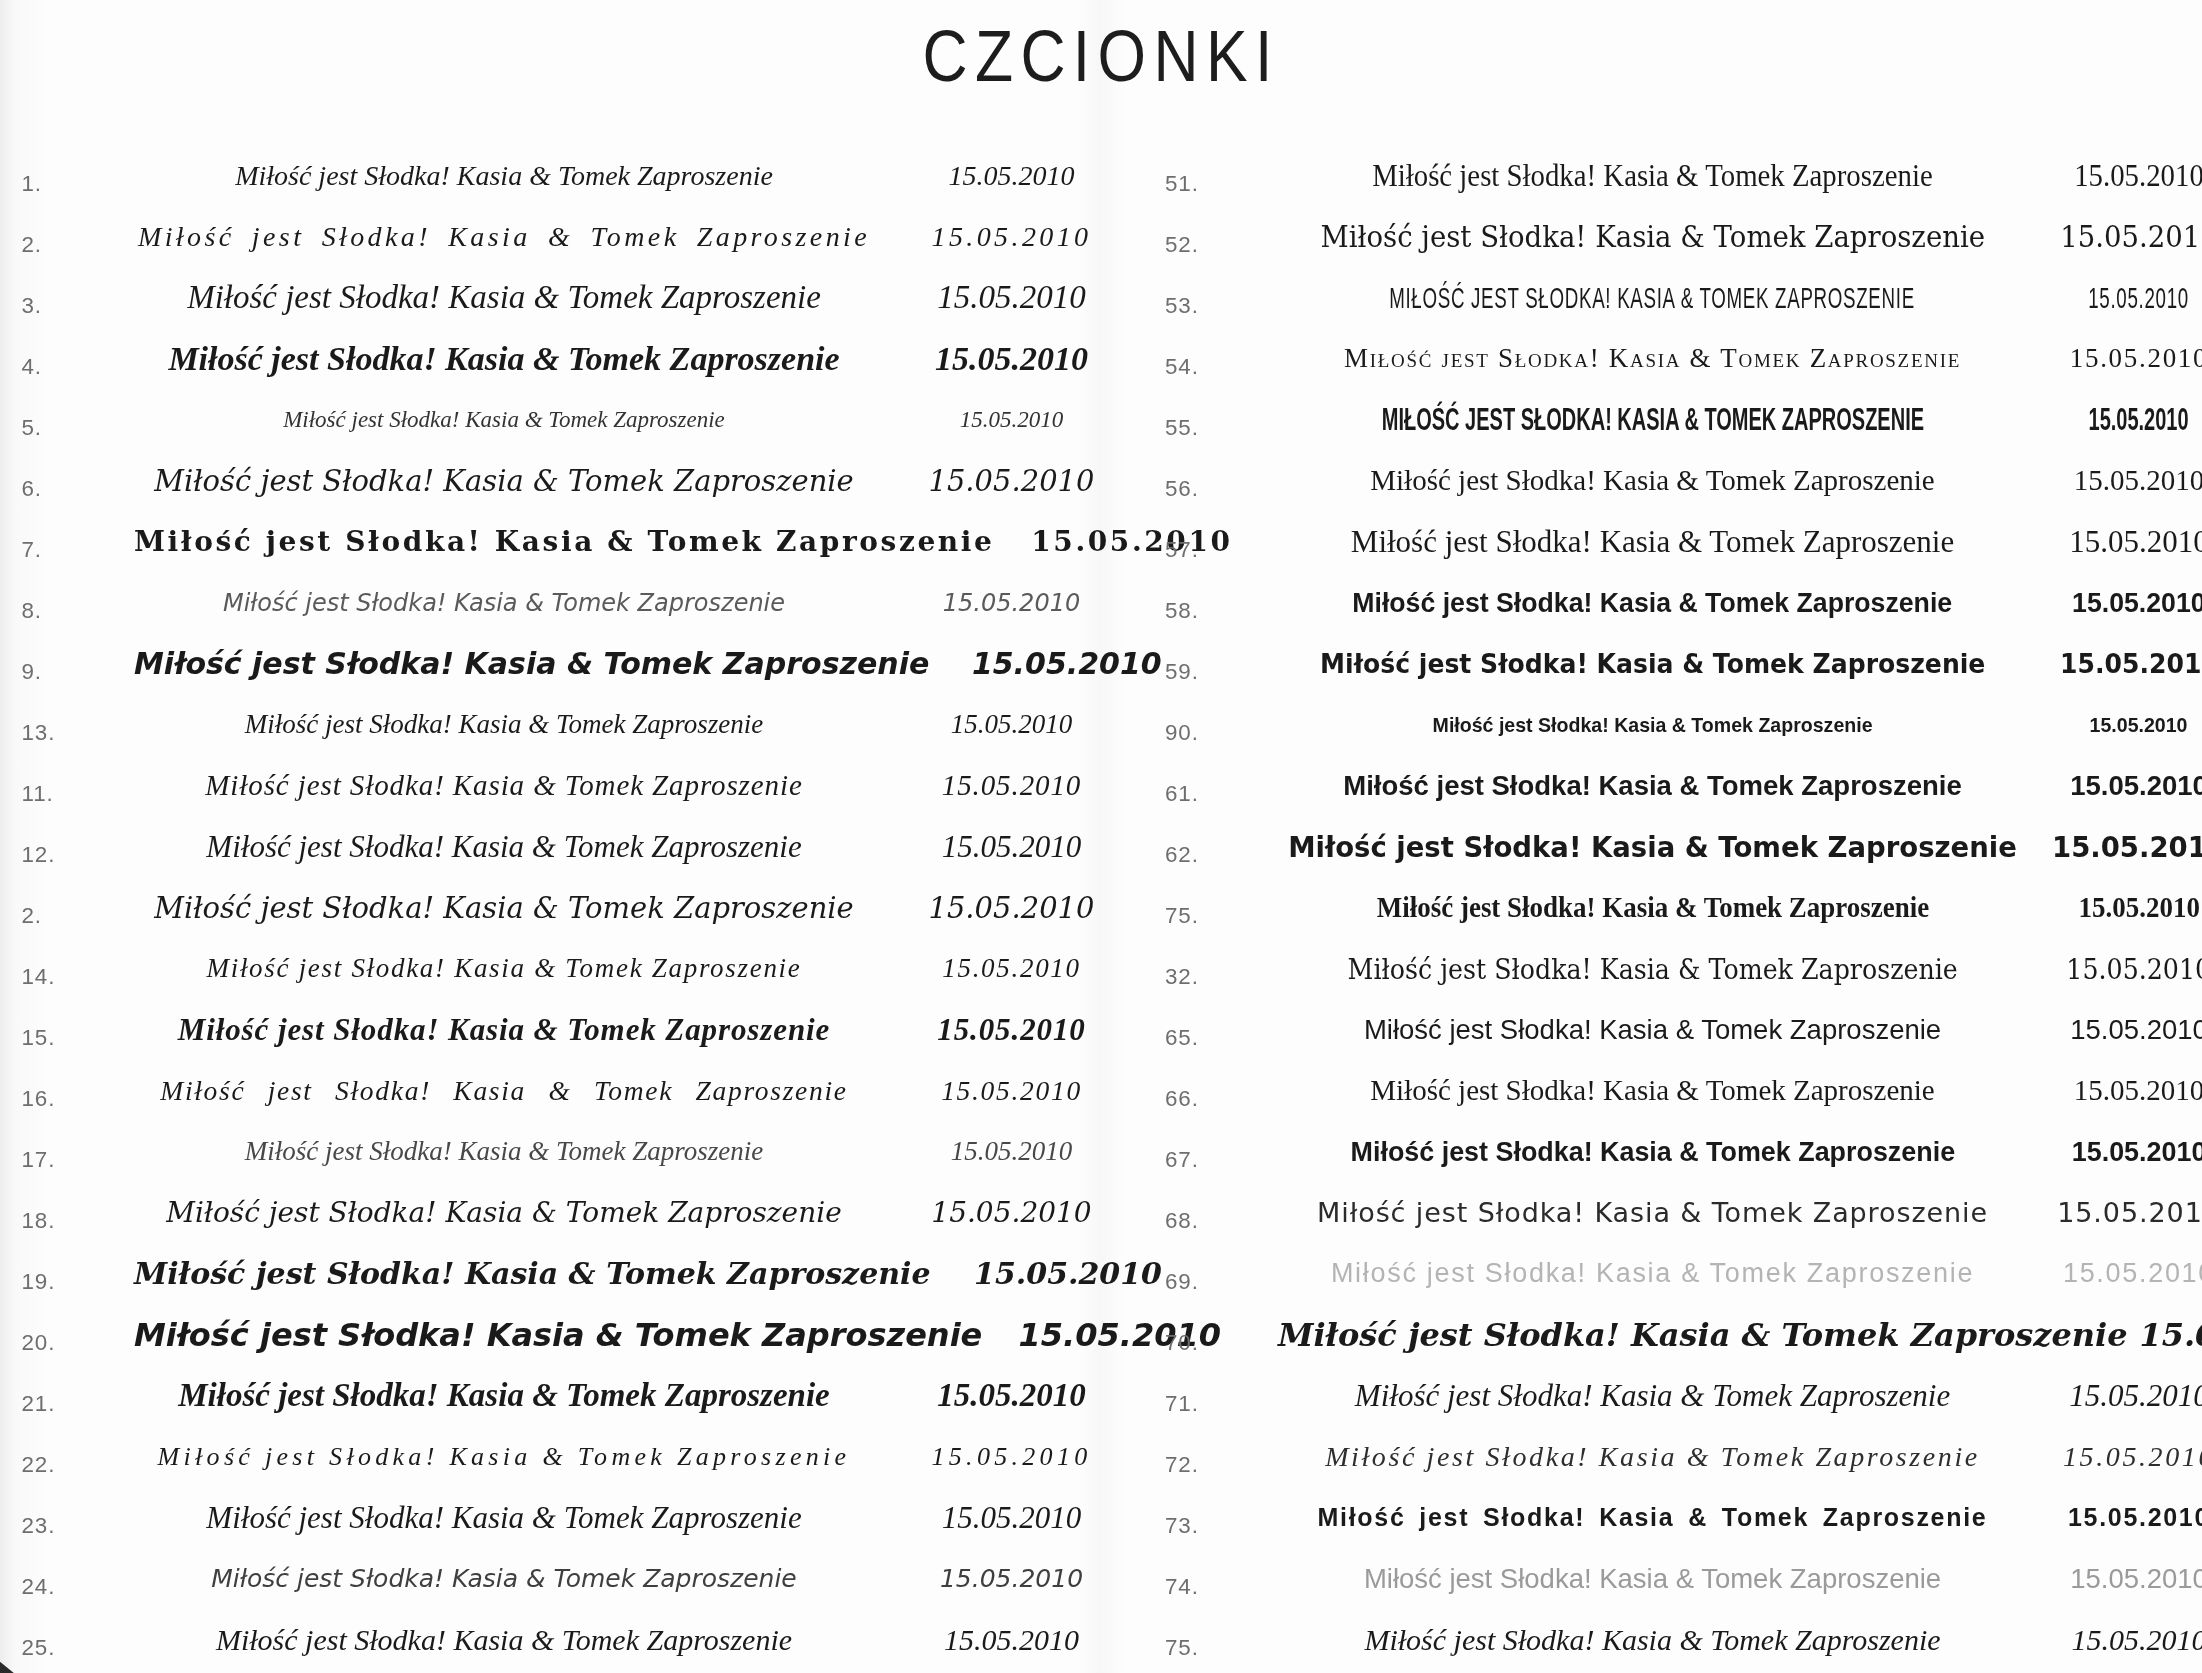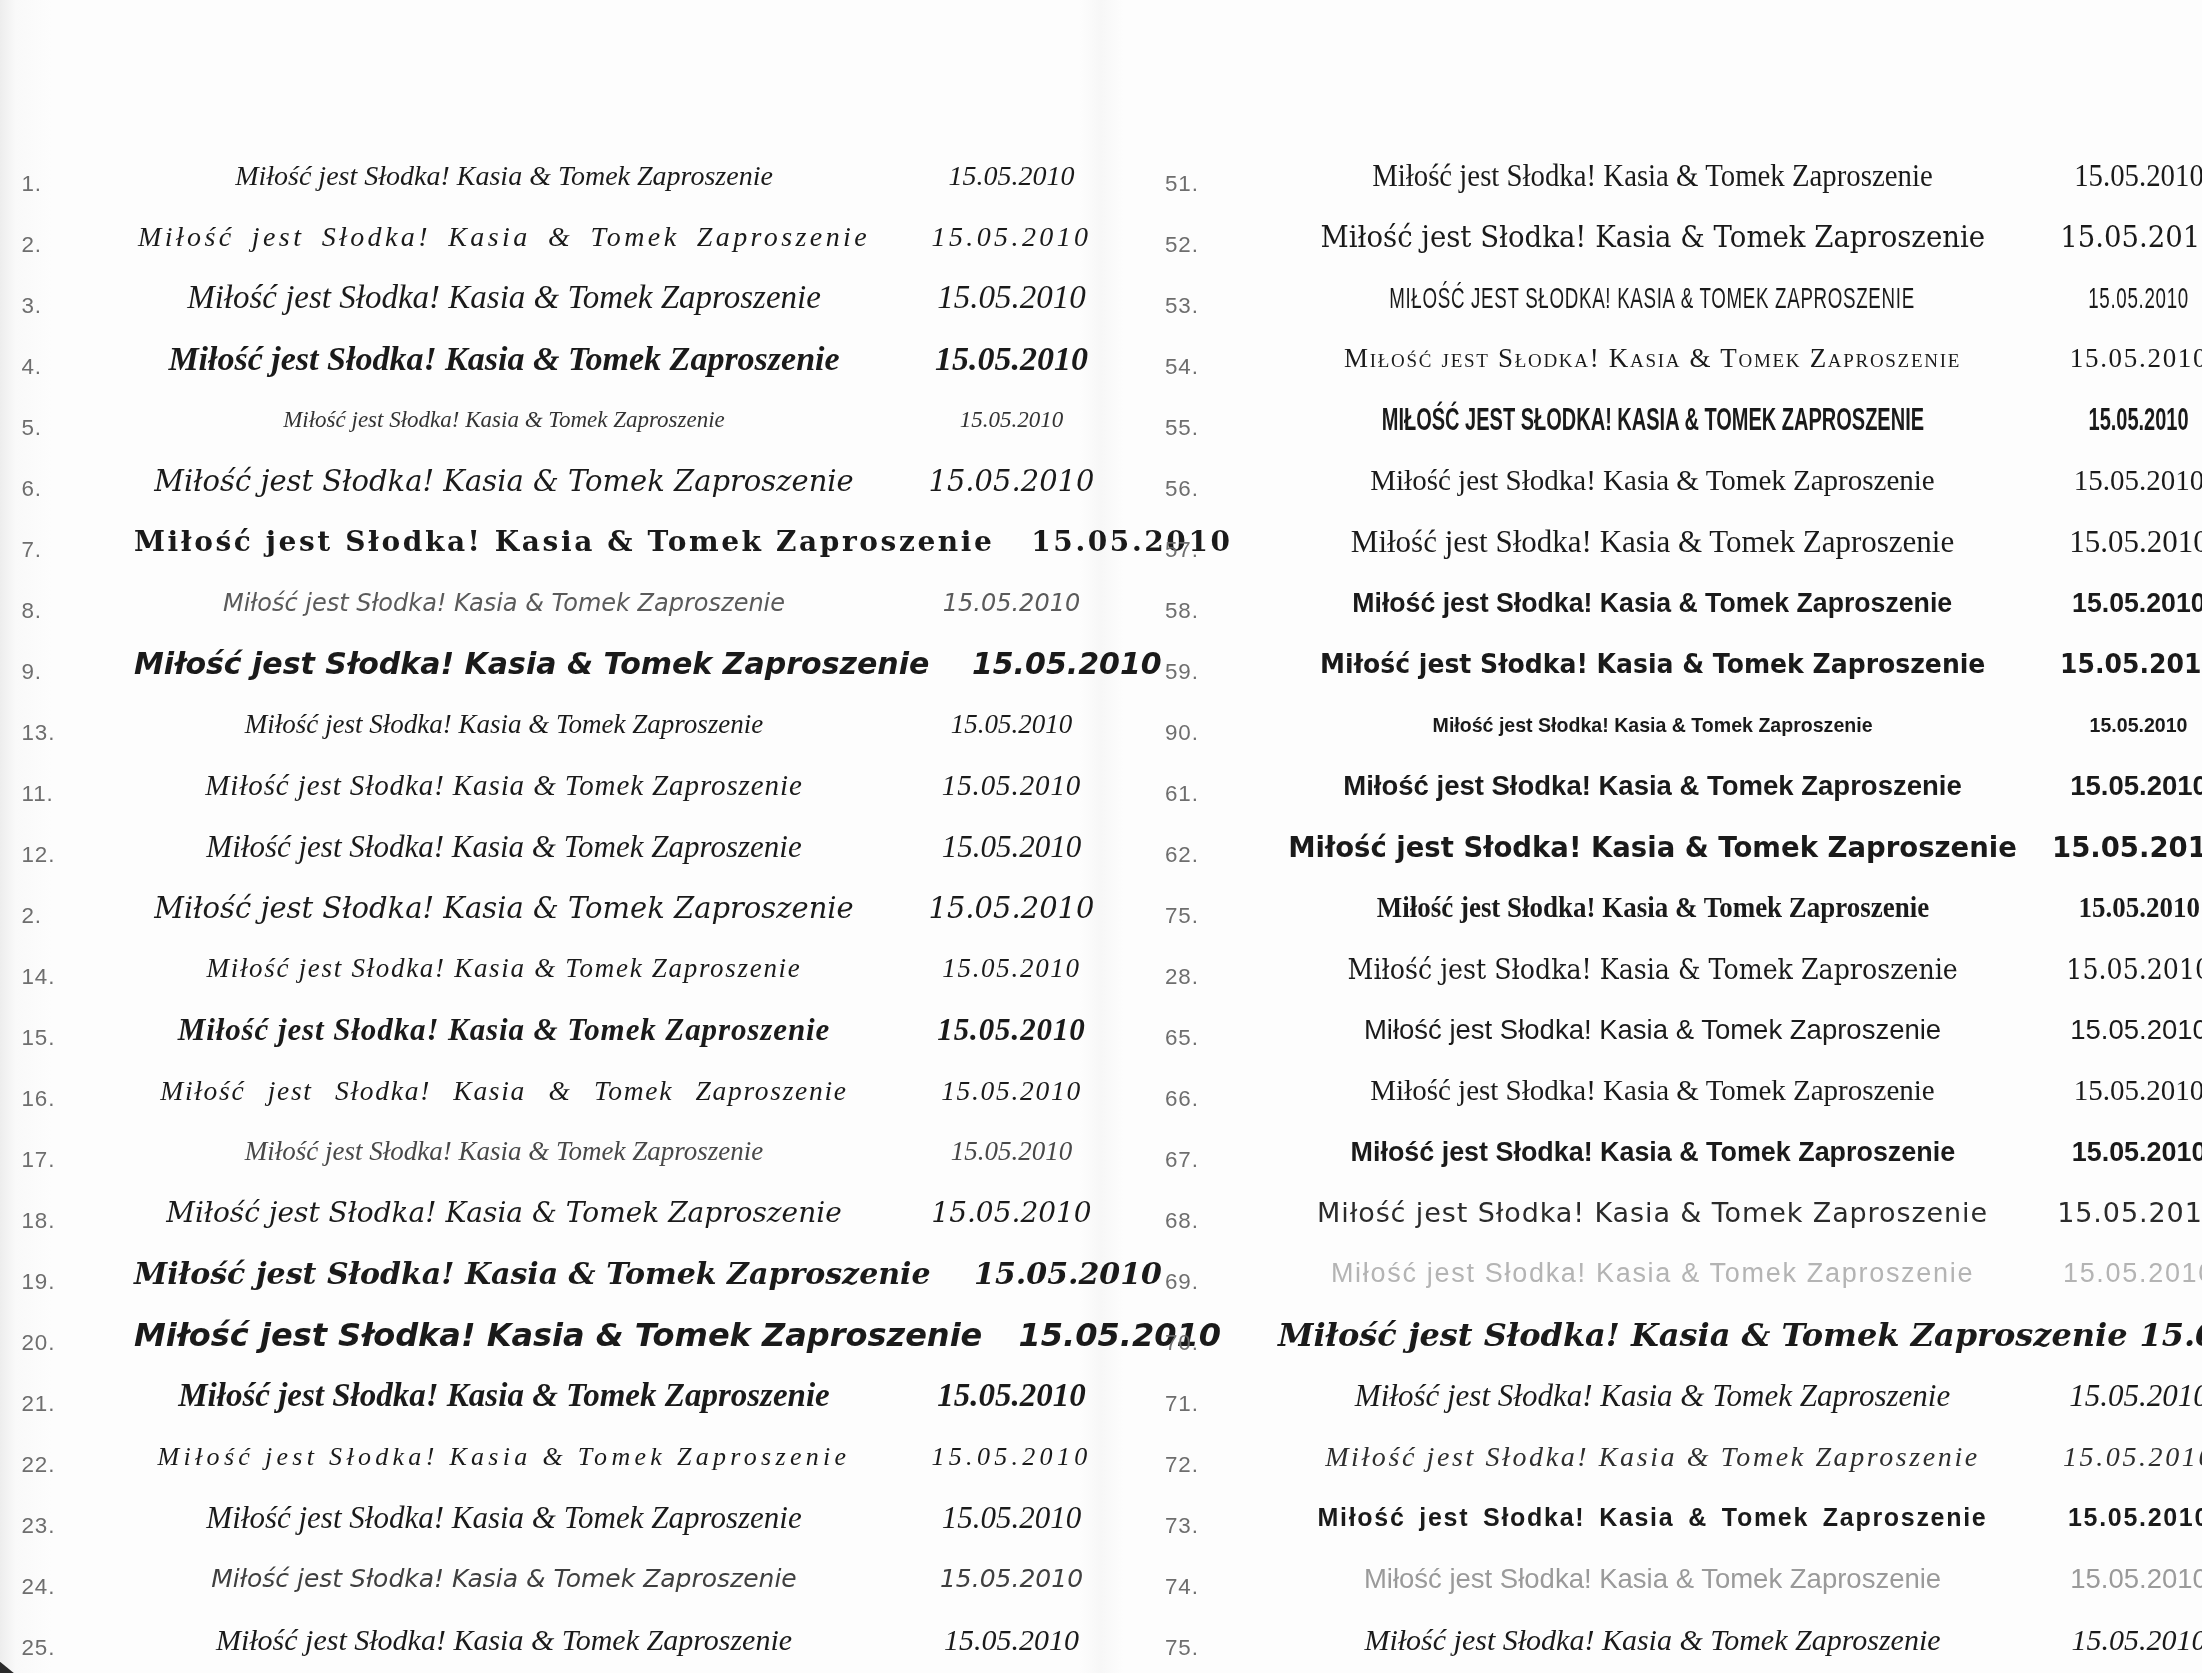--- a/index.html
+++ b/index.html
@@ -99,20 +99,23 @@
   .f71 { font:italic 31px "Liberation Serif",serif; }
   .f72 { font:italic 28px "Liberation Serif",serif; letter-spacing:2.6px; color:#2e2e2e; }
   .f73 { font:700 25px "Liberation Sans",sans-serif; letter-spacing:1.7px; word-spacing:5.2px; }
   .f74 { font:27.5px "Liberation Sans",sans-serif; color:#9a9a9a; }
   .f75 { font:italic 30px "Liberation Serif",serif; }
 </style>
 </head>
 <body>
 
 <div class="sheet">
+  <div class="title-wrap">
+    <span class="title">CZCIONKI</span>
+  </div>
   <div class="col col-left">
       <div class="row">
         <div class="num">1.</div>
         <div class="sample"><span class="txt f1">Miłość jest Słodka! Kasia &amp; Tomek Zaproszenie</span></div>
         <div class="date"><span class="txt f1">15.05.2010</span></div>
       </div>
       <div class="row">
         <div class="num">2.</div>
         <div class="sample"><span class="txt f2">Miłość jest Słodka! Kasia &amp; Tomek Zaproszenie</span></div>
         <div class="date"><span class="txt f2">15.05.2010</span></div>
@@ -293,21 +296,21 @@
         <div class="num">62.</div>
         <div class="sample"><span class="txt f62">Miłość jest Słodka! Kasia &amp; Tomek Zaproszenie</span></div>
         <div class="date"><span class="txt f62">15.05.2010</span></div>
       </div>
       <div class="row">
         <div class="num">75.</div>
         <div class="sample"><span class="txt f63">Miłość jest Słodka! Kasia &amp; Tomek Zaproszenie</span></div>
         <div class="date"><span class="txt f63">15.05.2010</span></div>
       </div>
       <div class="row">
-        <div class="num">28.</div>
+        <div class="num">32.</div>
         <div class="sample"><span class="txt f64">Miłość jest Słodka! Kasia &amp; Tomek Zaproszenie</span></div>
         <div class="date"><span class="txt f64">15.05.2010</span></div>
       </div>
       <div class="row">
         <div class="num">65.</div>
         <div class="sample"><span class="txt f65">Miłość jest Słodka! Kasia &amp; Tomek Zaproszenie</span></div>
         <div class="date"><span class="txt f65">15.05.2010</span></div>
       </div>
       <div class="row">
         <div class="num">66.</div>

